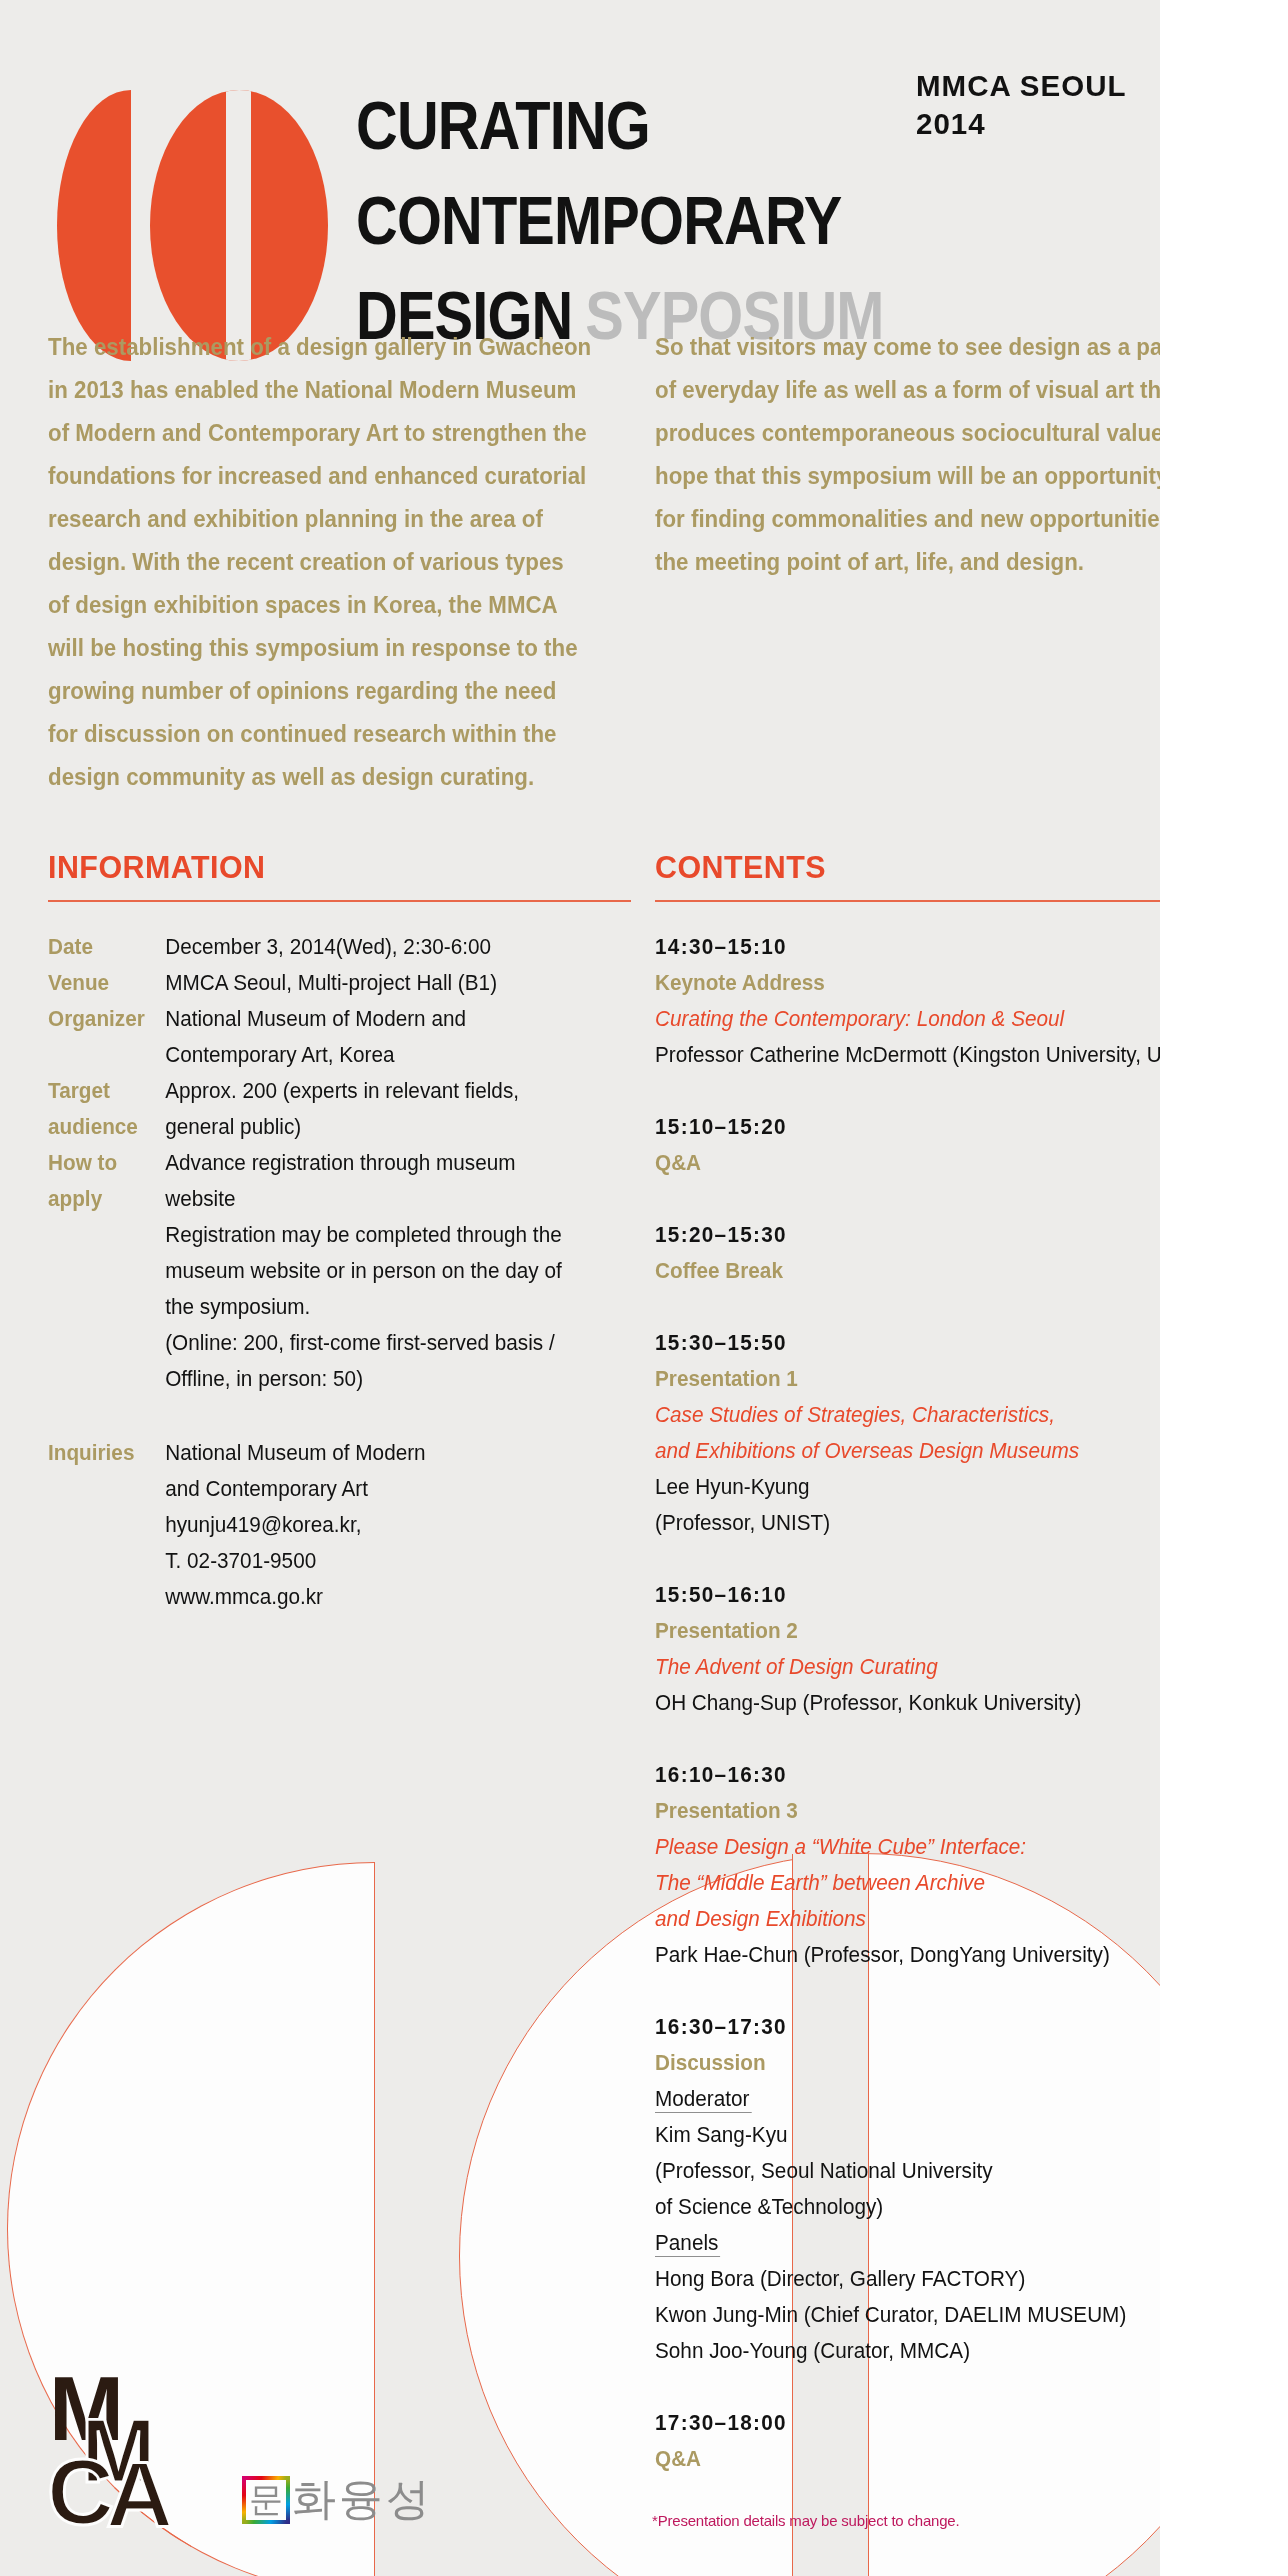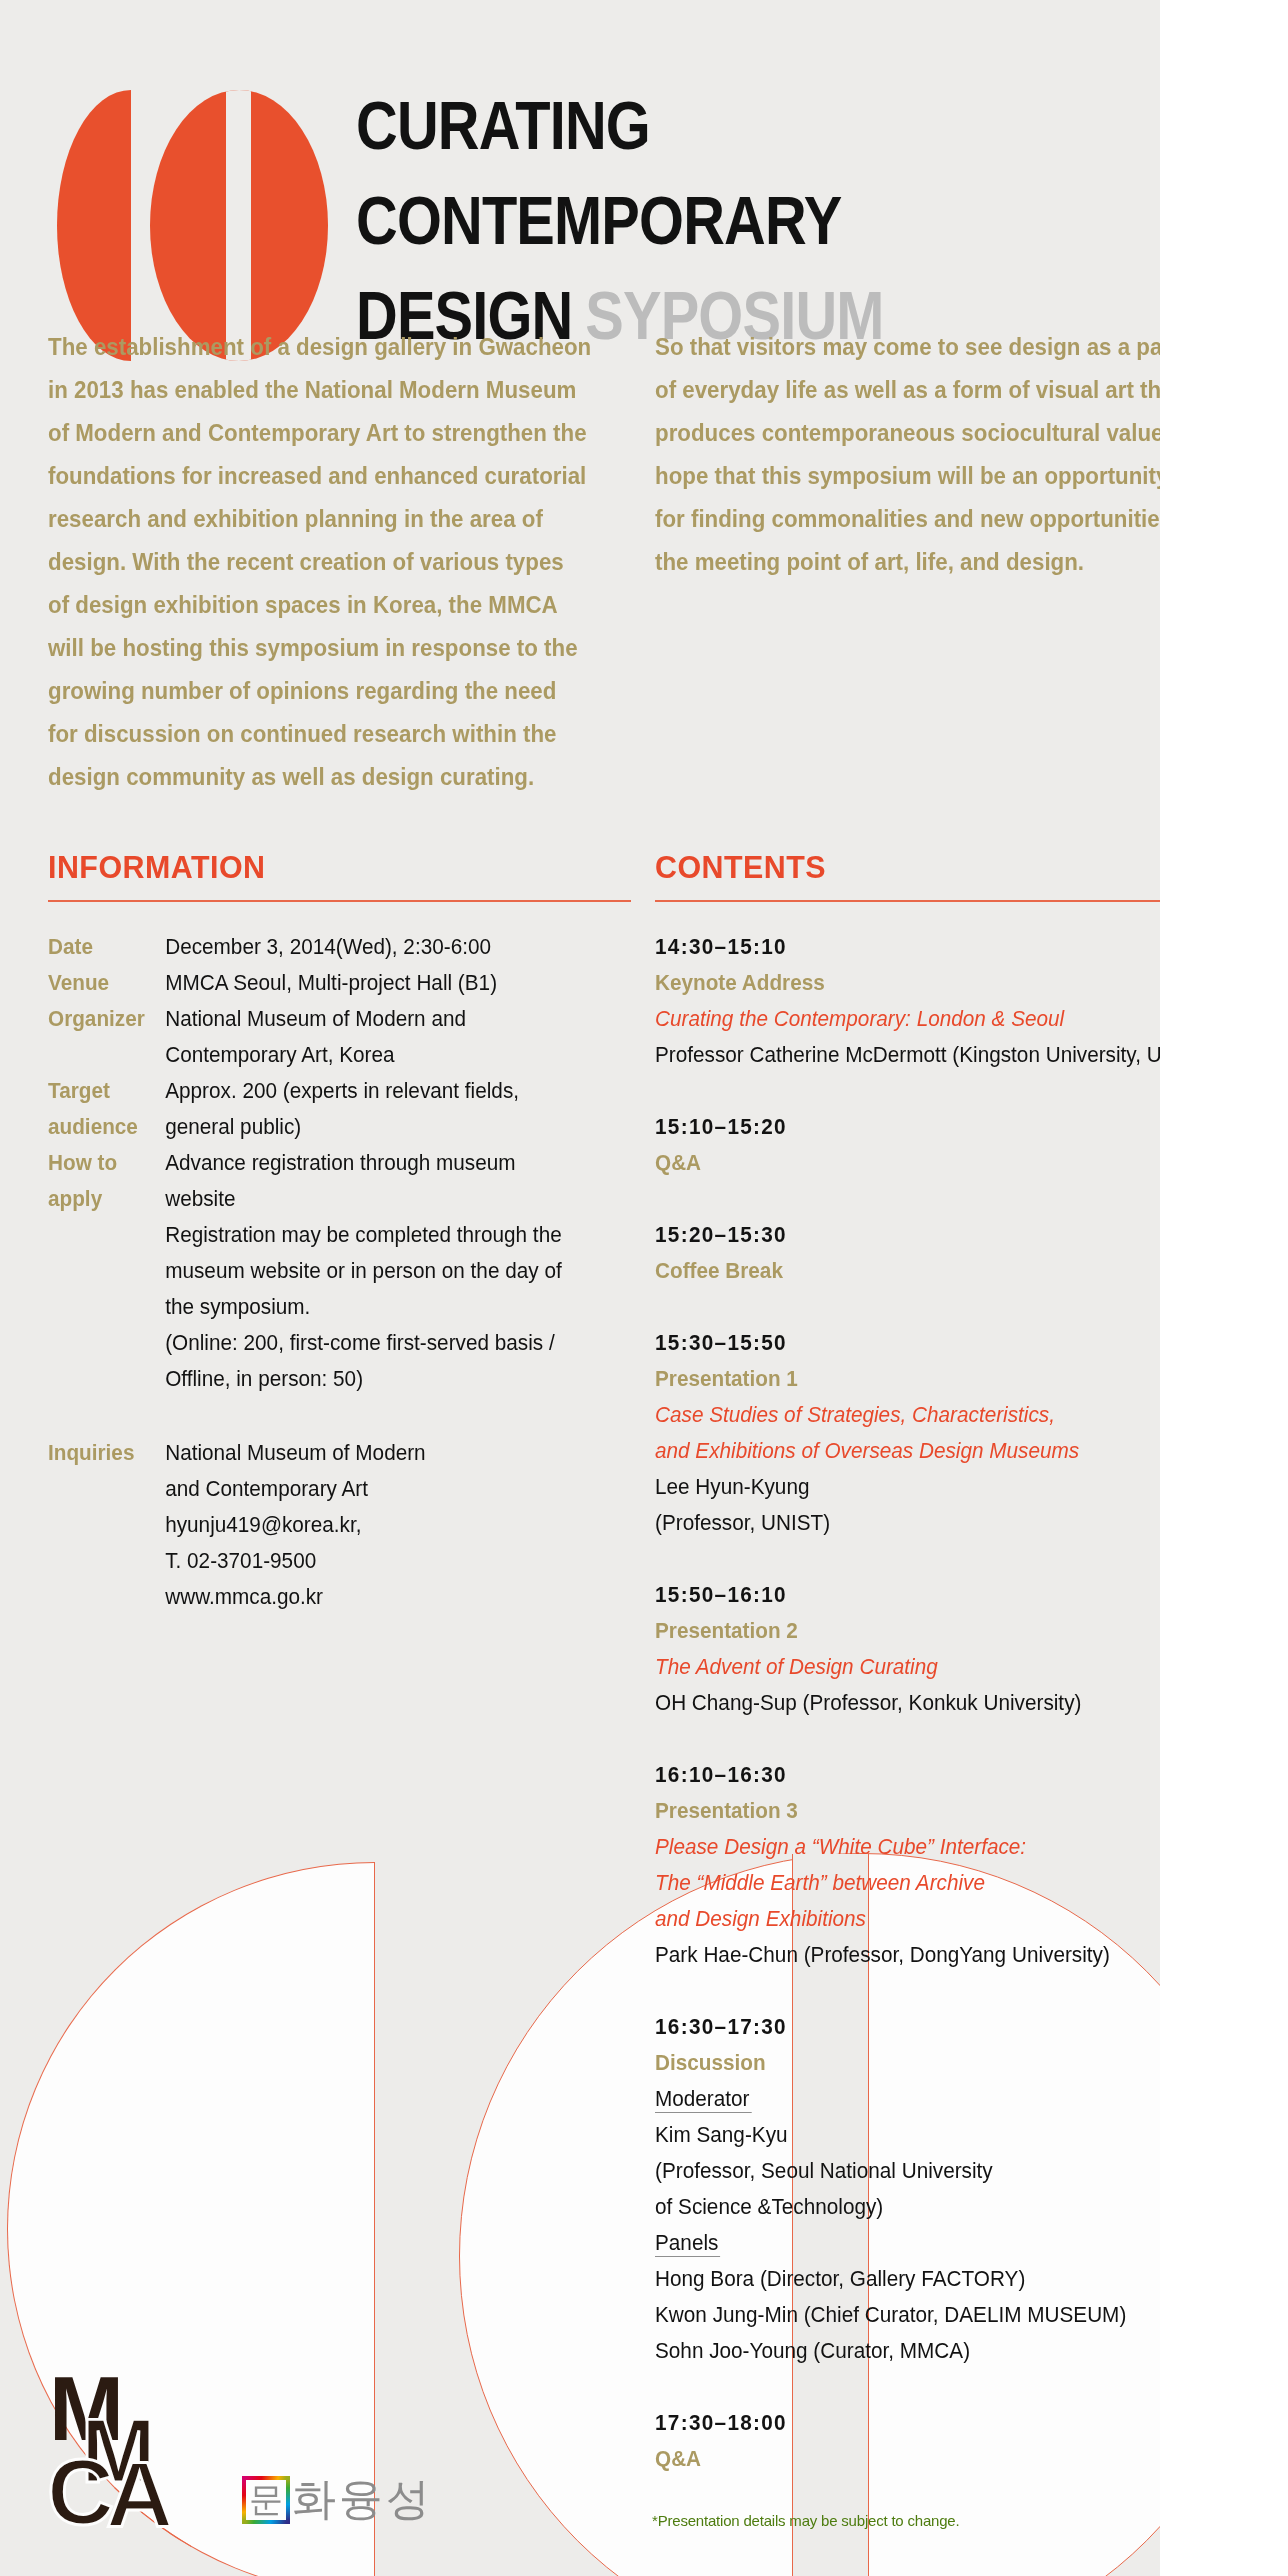--- a/index.html
+++ b/index.html
@@ -43,21 +43,21 @@
     transform-origin:0 0;font-size:22.3px;z-index:2;}
   .block{margin-top:36px;} .block:first-child{margin-top:0;}
   .line{height:36px;line-height:36px;white-space:pre;}
   .t-time{font-weight:bold;letter-spacing:1.4px;}
   .t-cat{font-weight:bold;color:#ab9a62;}
   .t-title{font-style:italic;color:#e8492b;}
   .t-name{color:#121212;}
   .t-sub span{border-bottom:1.9px solid #8f8f8f;padding-bottom:1px;padding-right:1.9px;}
   
   .footnote{position:absolute;left:652px;top:2512px;font-size:15px;letter-spacing:-0.2px;
-    color:#4d7c0f;z-index:2;}
+    color:#be185d;z-index:2;}
   .mmca{position:absolute;left:49px;top:2364px;width:166px;height:181px;z-index:3;
     font-weight:bold;color:#2b1b12;}
   .mmca span{position:absolute;line-height:1;}
   .mmca .m1{left:0;top:0;font-size:90px;}
   .mmca .m2{left:32px;top:42px;font-size:90px;-webkit-text-stroke:2.9px #fdfdfd;}
   .mmca .c{left:-1.9px;top:82px;font-size:93px;-webkit-text-stroke:2.9px #fdfdfd;}
   .mmca .a{left:57px;top:84px;font-size:93px;-webkit-text-stroke:2.9px #fdfdfd;}
   .culture{position:absolute;left:242px;top:2470px;z-index:3;display:flex;align-items:center;
     color:#8c8c8c;font-size:44px;letter-spacing:2.9px;}
   .k-frame{display:inline-flex;align-items:center;justify-content:center;width:40px;height:40px;
@@ -74,20 +74,22 @@
   <div class="deco deco-circle"></div>
   <div class="deco-stripe"></div>
 
   <div class="logo-half"></div>
   <div class="logo-ellipse">
     <div class="stripe"></div>
   </div>
   <div class="title"><span>CURATING</span>
 <span>CONTEMPORARY</span>
 <span><span>DESIGN</span><span class="gray">SYPOSIUM</span></span></div>
+  <div class="event">MMCA SEOUL
+2014</div>
 
   <div class="intro l">The establishment of a design gallery in Gwacheon
 in 2013 has enabled the National Modern Museum
 of Modern and Contemporary Art to strengthen the
 foundations for increased and enhanced curatorial
 research and exhibition planning in the area of
 design. With the recent creation of various types
 of design exhibition spaces in Korea, the MMCA
 will be hosting this symposium in response to the
 growing number of opinions regarding the need

